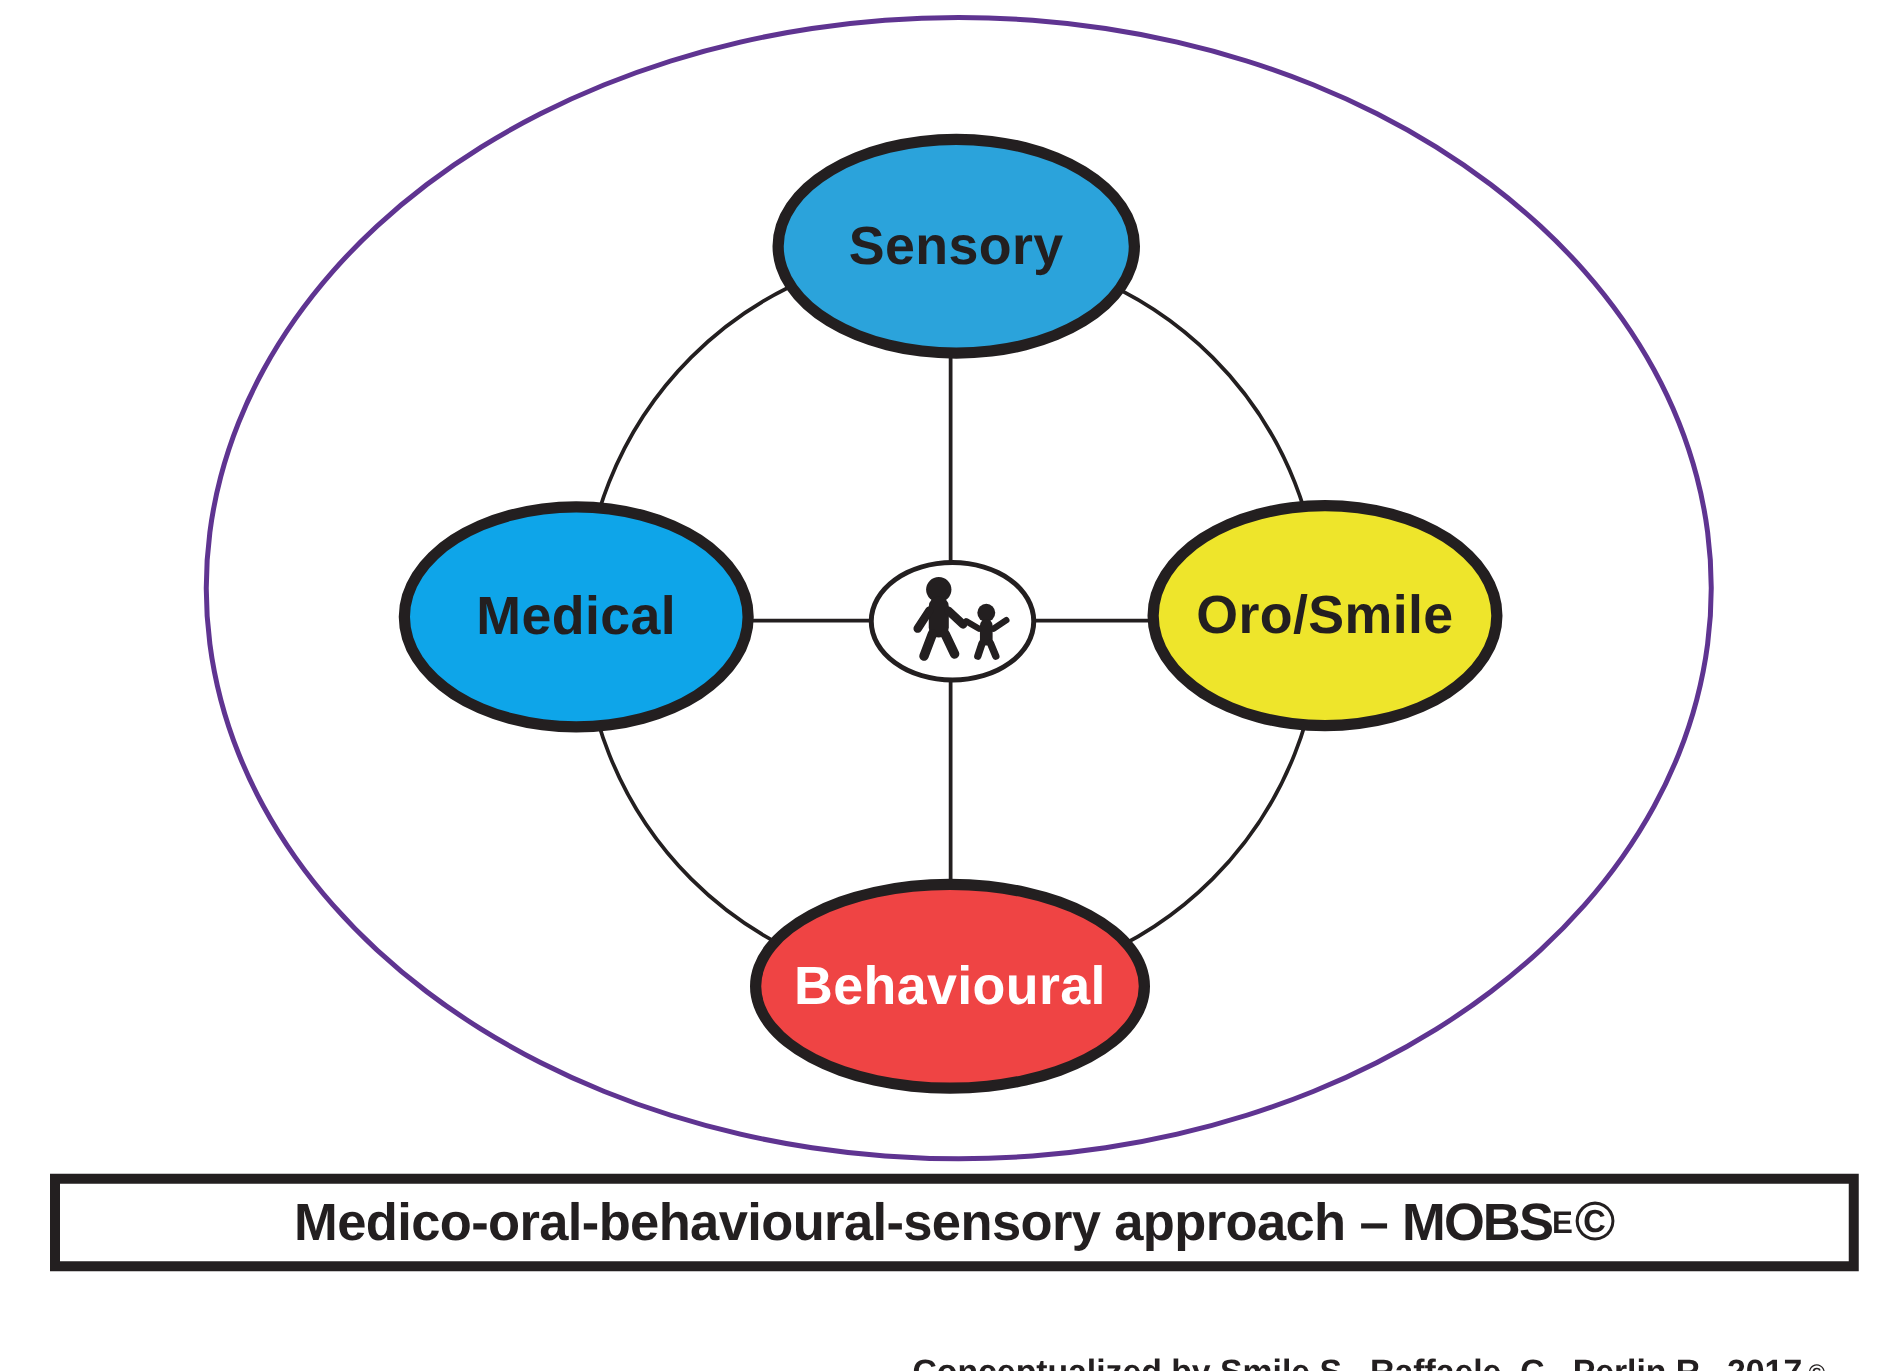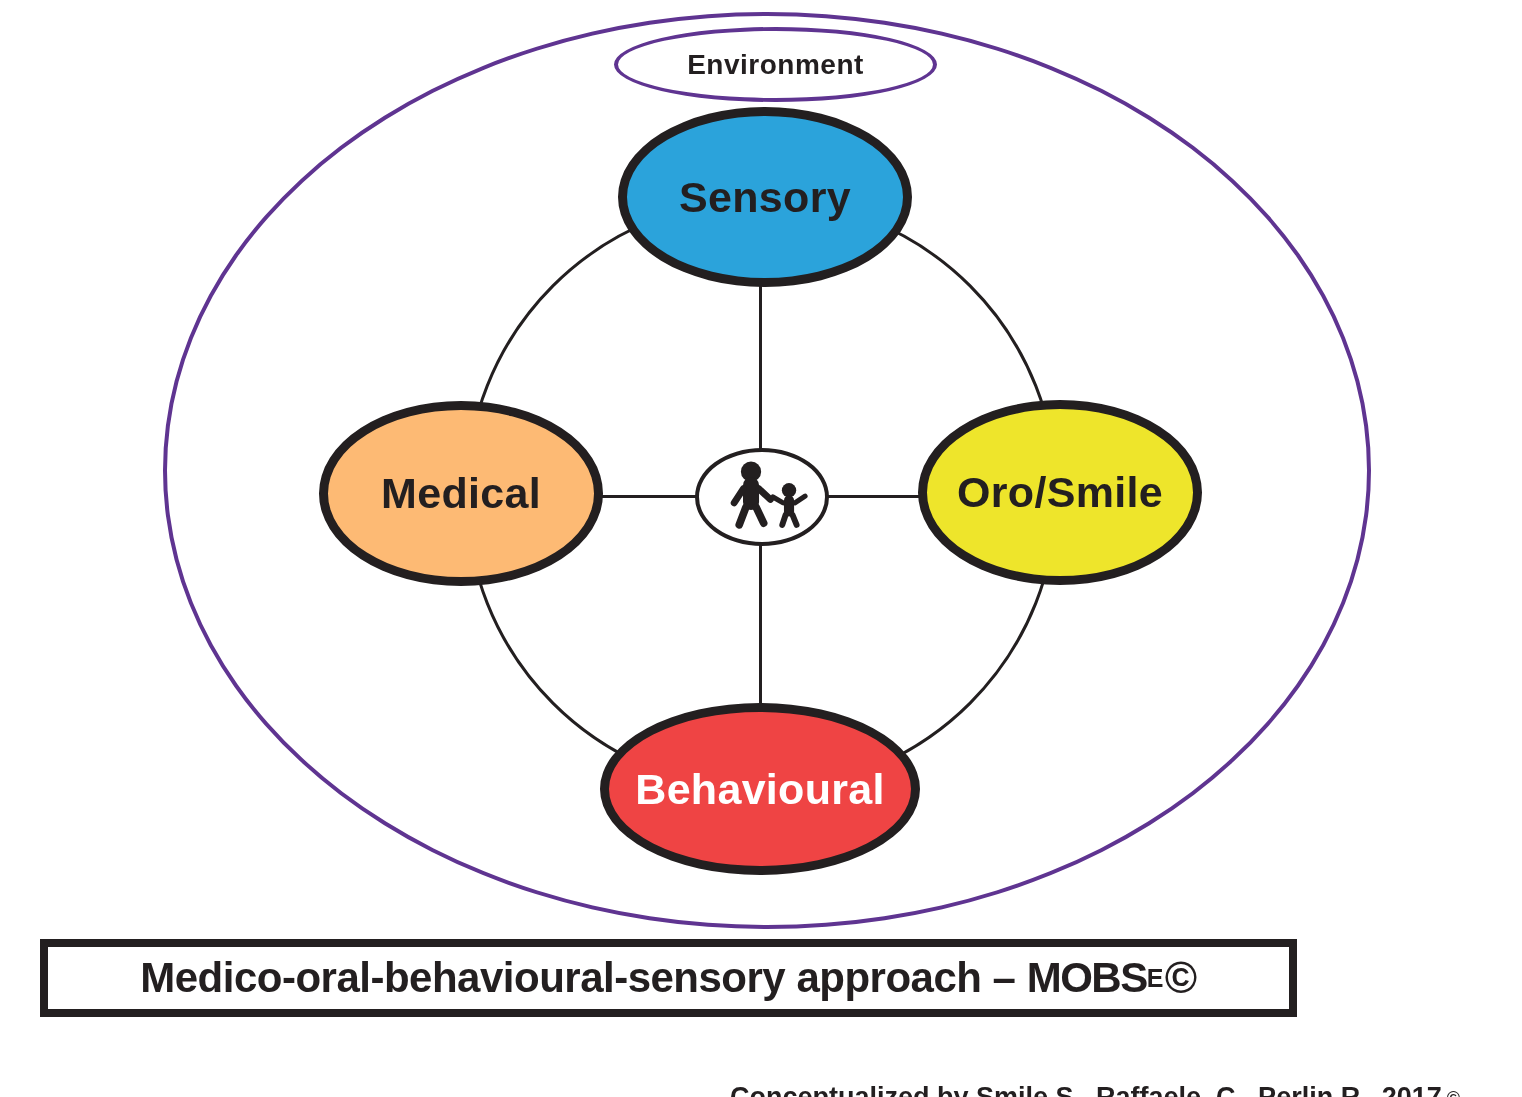--- a/index.html
+++ b/index.html
@@ -61,21 +61,21 @@
     background: #ffffff;
     border: 4px solid #231F20;
     border-radius: 50%;
     z-index: 2;
     display: flex; align-items: center; justify-content: center;
   }
   .center-ellipse svg { display: block; }
 
   
   .title-box {
-    left: 40px; top: 939px; width: 1257px; height: 78px;
+    left: 40px; top: 939px; width: 1447px; height: 78px;
     background: #ffffff;
     border: 8px solid #231F20;
     z-index: 3;
     display: flex; align-items: center; justify-content: center;
     font-size: 42px; font-weight: bold; color: #231F20;
     letter-spacing: -0.5px;
     white-space: pre;
   }
   .title-acronym { letter-spacing: -1.5px; }
   .title-sup {
@@ -100,29 +100,26 @@
 <body>
 
 <div id="canvas">
 
   <div class="abs outer-ring" style="border-color: rgb(95, 52, 145);"></div>
 
   <div class="abs inner-circle"></div>
   <div class="abs spoke spoke-v"></div>
   <div class="abs spoke spoke-h"></div>
 
-  <div class="abs env-ellipse" style="border-color: rgb(95, 52, 145);">
-    <span>Environment</span>
-  </div>
 
   <div class="abs node node-sensory" style="background-color: rgb(43, 163, 219);">
     <span class="node-label" style="color: rgb(35, 31, 32);">Sensory</span>
   </div>
 
-  <div class="abs node node-medical" style="background-color: #fdba74;">
+  <div class="abs node node-medical" style="background-color: #0ea5e9;">
     <span class="node-label" style="color: rgb(35, 31, 32);">Medical</span>
   </div>
 
   <div class="abs node node-oro-motor" style="background-color: rgb(238, 229, 43);">
     <span class="node-label" style="color: rgb(35, 31, 32);">Oro/Smile</span>
   </div>
 
   <div class="abs node node-behavioural" style="background-color: #ef4444;">
     <span class="node-label" style="color: rgb(255, 255, 255);">Behavioural</span>
   </div>

